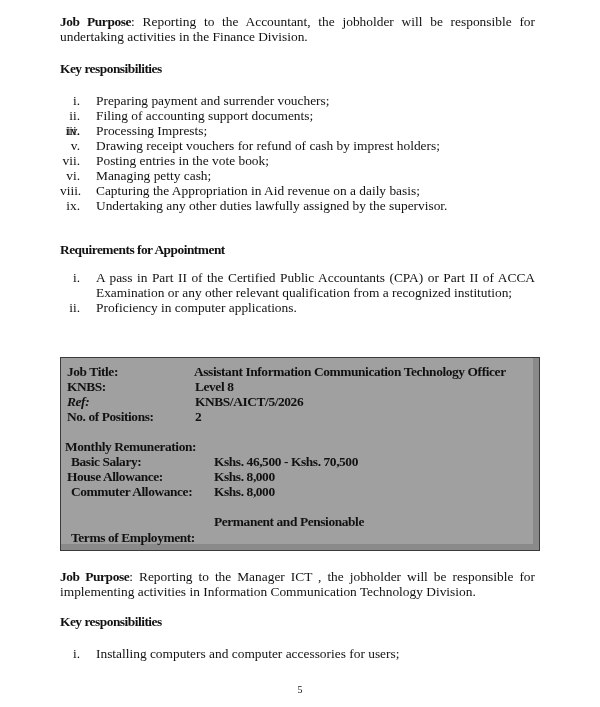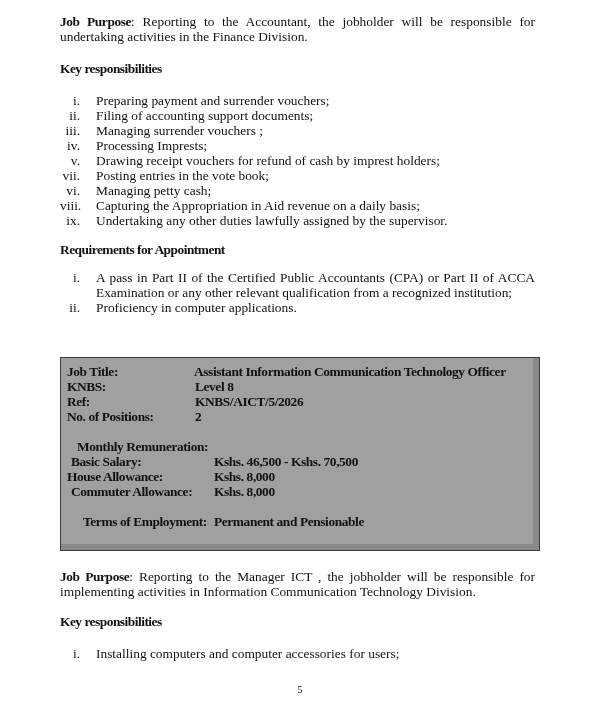--- a/index.html
+++ b/index.html
@@ -30,21 +30,21 @@
 
 <div class="para" style="top:14px;">
   <span class="bold-head">Job Purpose</span><span>: Reporting to the Accountant, the jobholder will be responsible for undertaking activities in the Finance Division.</span>
 </div>
 
 <div class="heading" style="top:61px;">Key responsibilities</div>
 
 <ul class="list" style="top:93px;">
   <li><span class="num">i.</span><span>Preparing payment and surrender vouchers;</span></li>
   <li><span class="num">ii.</span><span>Filing of accounting support documents;</span></li>
-  <li><span class="num">iii.</span><span>Managing surrender vouchers ;</span></li>
+  <li><span class="num">iii.</span></li>
   <li><span class="num">iv.</span><span>Processing Imprests;</span></li>
   <li><span class="num">v.</span><span>Drawing receipt vouchers for refund of cash by imprest holders;</span></li>
   <li><span class="num">vii.</span><span>Posting entries in the vote book;</span></li>
   <li><span class="num">vi.</span><span>Managing petty cash;</span></li>
   <li><span class="num">viii.</span><span>Capturing the Appropriation in Aid revenue on a daily basis;</span></li>
   <li><span class="num">ix.</span><span>Undertaking any other duties lawfully assigned by the supervisor.</span></li>
 </ul>
 
 <div class="heading" style="top:242px;">Requirements for Appointment</div>
 
@@ -56,44 +56,44 @@
 <div class="box">
   <div class="row" style="top:6px;left:6px;">
     <span class="lbl" style="left:0;">Job Title:</span>
     <span class="val" style="left:127px;">Assistant Information Communication Technology Officer</span>
   </div>
   <div class="row" style="top:21px;left:6px;">
     <span class="lbl" style="left:0;">KNBS:</span>
     <span class="val" style="left:128px;">Level 8</span>
   </div>
   <div class="row" style="top:36px;left:6px;">
-    <span class="lbl" style="left:0;">Ref:</span>
+    <span class="lbl" style="left:0;font-style:italic;">Ref:</span>
     <span class="val" style="left:128px;">KNBS/AICT/5/2026</span>
   </div>
   <div class="row" style="top:51px;left:6px;">
     <span class="lbl" style="left:0;">No. of Positions:</span>
     <span class="val" style="left:128px;">2</span>
   </div>
 
-  <div class="row" style="top:81px;left:16px;">Monthly Remuneration:</div>
+  <div class="row" style="top:81px;left:4px;">Monthly Remuneration:</div>
   <div class="row" style="top:96px;left:10px;">
     <span class="lbl" style="left:0;">Basic Salary:</span>
     <span class="val" style="left:143px;">Kshs. 46,500 - Kshs. 70,500</span>
   </div>
   <div class="row" style="top:111px;left:6px;">
     <span class="lbl" style="left:0;">House Allowance:</span>
     <span class="val" style="left:147px;">Kshs. 8,000</span>
   </div>
   <div class="row" style="top:126px;left:10px;">
     <span class="lbl" style="left:0;">Commuter Allowance:</span>
     <span class="val" style="left:143px;">Kshs. 8,000</span>
   </div>
 
   <div class="row" style="top:156px;left:6px;">
-    <span class="lbl" style="left:16px;">Terms of Employment:</span>
+    <span class="lbl" style="left:4px;margin-top:16px;">Terms of Employment:</span>
     <span class="val" style="left:147px;">Permanent and Pensionable</span>
   </div>
 </div>
 
 <div class="para" style="top:569px;">
   <span class="bold-head">Job Purpose</span><span>: Reporting to the Manager ICT , the jobholder will be responsible for implementing activities in Information Communication Technology Division.</span>
 </div>
 
 <div class="heading" style="top:614px;">Key responsibilities</div>
 

